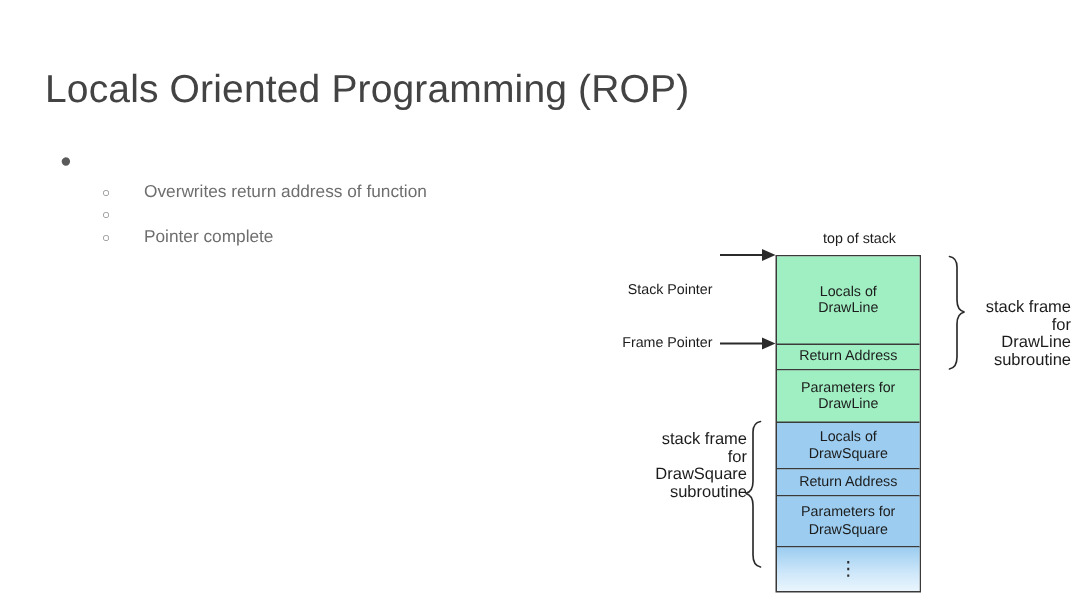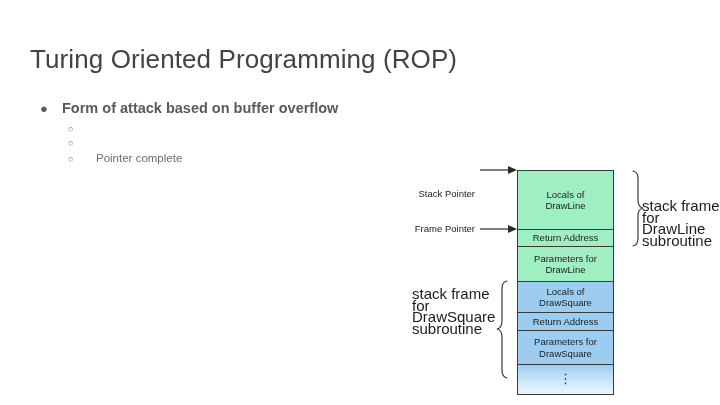--- a/index.html
+++ b/index.html
@@ -152,61 +152,62 @@
   #figure-svg {
     position: absolute;
     left: 0; top: 0;
     width: 330px; height: 265px;
     overflow: visible;
   }
 
   
   .frame-caption {
     position: absolute;
-    font-size: 15px;
+    font-size: 11px;
     line-height: 11.5px;
-    text-align: left;
+    text-align: right;
     color: #1c1c1c;
     white-space: nowrap;
   }
   #frame-caption-right { left: 252px; top: 60px; width: 72px; }
   #frame-caption-left  { left: 22px;  top: 148px; width: 86px; }
 </style>
 </head>
 <body>
 
-<div id="slide-title">Turing Oriented Programming (ROP)</div>
+<div id="slide-title">Locals Oriented Programming (ROP)</div>
 
 <div id="bullet-list">
 
   <div class="bullet-l1">
     <span class="marker">●</span>
-    <span>Form of attack based on buffer overflow</span>
   </div>
 
   <div class="sub-list">
 
     <div class="bullet-l2">
       <span class="marker">○</span>
+      <span>Overwrites return address of function</span>
     </div>
 
     <div class="bullet-l2">
       <span class="marker">○</span>
     </div>
 
     <div class="bullet-l2">
       <span class="marker">○</span>
       <span>Pointer complete</span>
     </div>
 
   </div>
 </div>
 
 <div id="stack-figure">
 
+  <div id="top-of-stack">top of stack</div>
 
   <div id="stack-pointer-label" class="ptr-label">Stack Pointer</div>
   <div id="frame-pointer-label" class="ptr-label">Frame Pointer</div>
 
   <svg id="figure-svg" viewBox="0 0 330 265">
 
     <g>
       <line x1="90" y1="30" x2="120" y2="30" stroke="#2a2a2a" stroke-width="1.2"></line>
       <polygon points="127,30 118,26 118,34" fill="#2a2a2a"></polygon>
     </g>

